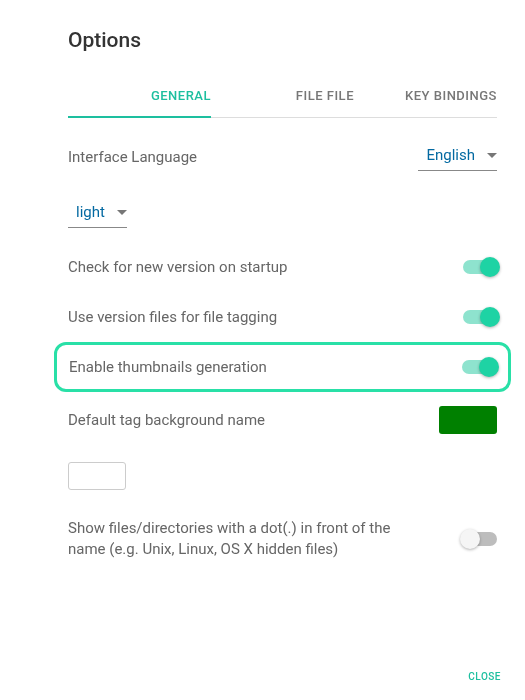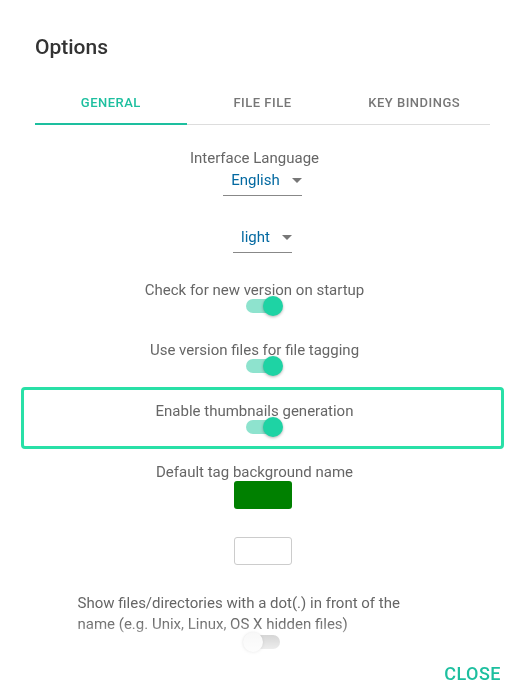--- a/index.html
+++ b/index.html
@@ -9,37 +9,38 @@
     }
     body {
       font-family: -apple-system, BlinkMacSystemFont, "Segoe UI", Roboto, Arial, sans-serif;
       background: #fff;
       width: 525px;
       height: 700px;
       overflow: hidden;
       position: relative;
     }
     .dialog {
-      padding: 35px;
+      padding: 28px;
       padding-bottom: 0;
+      margin-left: 40px;
     }
     .title {
       font-size: 21px;
       font-weight: 500;
       color: #333;
       margin-bottom: 22px;
     }
     .tabs {
       display: flex;
       border-bottom: 1px solid #ddd;
       margin-bottom: 6px;
     }
     .tab {
       flex: 1;
-      text-align: center;
+      text-align: right;
       padding: 14px 0;
       font-size: 13px;
       font-weight: 500;
       letter-spacing: 0.5px;
       color: #777;
       cursor: pointer;
       position: relative;
     }
     .tab.active {
       color: #1dbf9f;
@@ -55,25 +56,24 @@
     }
     .options-list {
       padding: 4px 0;
     }
     .option-row {
       display: flex;
       align-items: center;
       justify-content: space-between;
       padding: 14px 0;
       min-height: 50px;
-      flex-direction: column;
     }
     .option-row.highlighted {
       border: 3px solid #29e0a7;
-      border-radius: 4px;
+      border-radius: 12px;
       padding: 12px 12px;
       margin-left: -14px;
       margin-right: -14px;
     }
     .option-label {
       font-size: 15px;
       color: #666;
       flex: 1;
       padding-right: 16px;
     }
@@ -141,21 +141,21 @@
       border: 1px solid #ccc;
     }
     .footer {
       position: absolute;
       bottom: 0;
       right: 0;
       padding: 16px 24px;
       background: #fff;
     }
     .close-btn {
-      font-size: 18px;
+      font-size: 10px;
       font-weight: 500;
       letter-spacing: 0.5px;
       color: #1dbf9f;
       cursor: pointer;
     }
     .fade-bottom {
       position: absolute;
       left: 0;
       right: 0;
       bottom: 40px;

